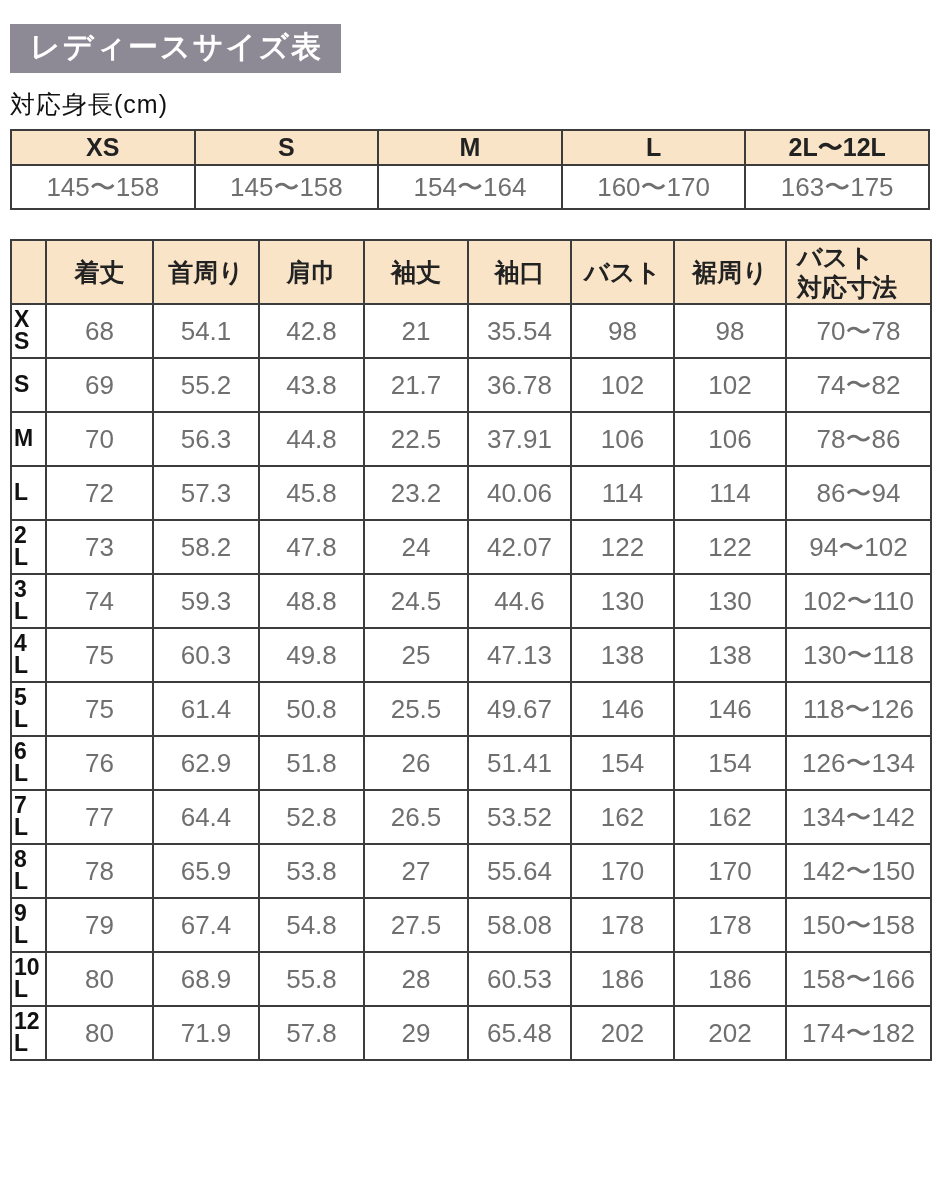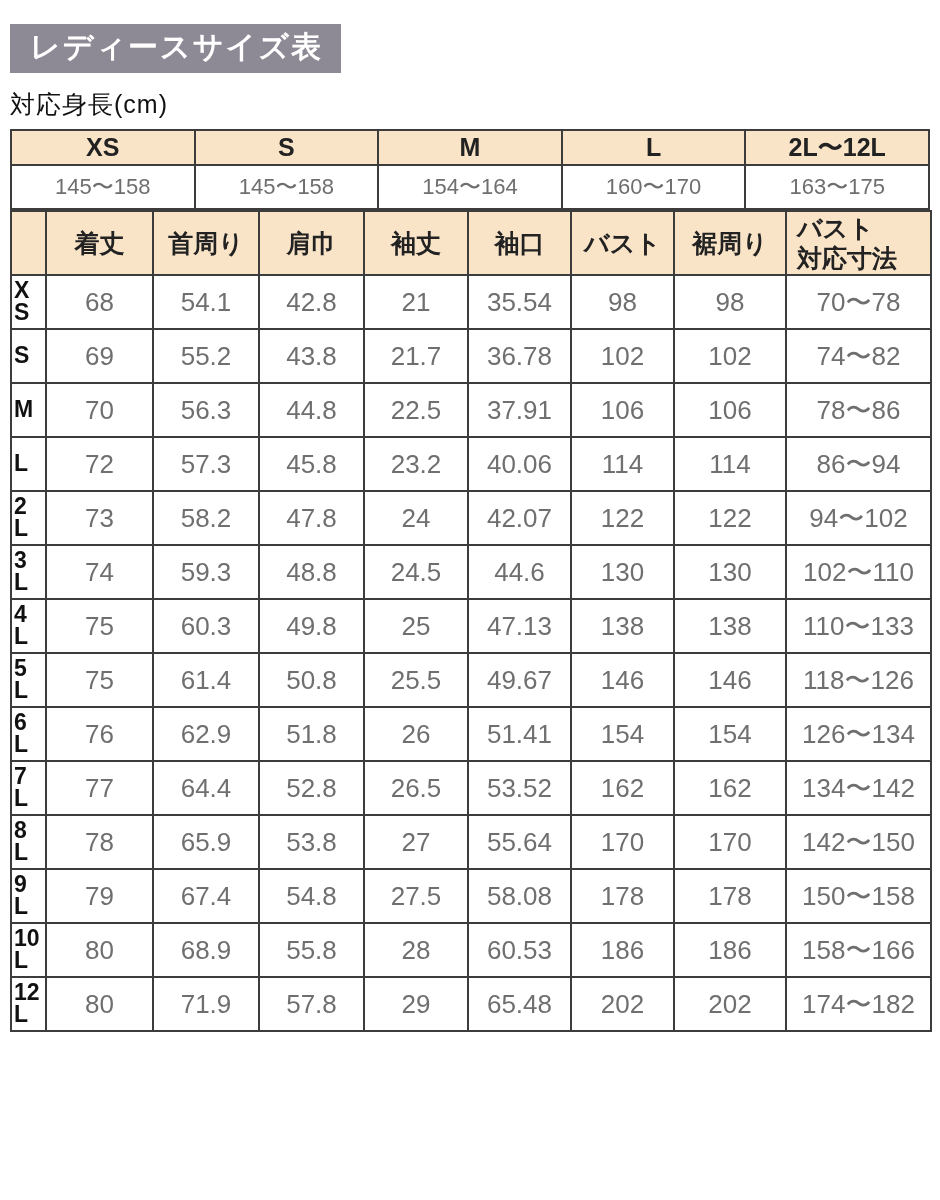--- a/index.html
+++ b/index.html
@@ -43,26 +43,26 @@
   
   .height-table th {
     background: var(--header-bg, #f9e4c8);
     height: 31px;
     font-size: 25px;
     font-weight: bold;
     color: #222222;
   }
   .height-table td {
     height: 44px;
-    font-size: 22px;
+    font-size: 26px;
     font-weight: normal;
     color: var(--data-text, #6f6f6f);
   }
   
-  .size-table { }
+  .size-table { margin-top: 29px; }
   .size-table thead th {
     background: var(--header-bg, #f9e4c8);
     height: 64px;
     font-size: 25px;
     font-weight: bold;
     color: #222222;
   }
   .size-table thead th.last {
     text-align: left;
     padding-left: 10px;
@@ -208,21 +208,21 @@
       </tr>
       <tr>
         <th>4<br>L</th>
         <td>75</td>
         <td>60.3</td>
         <td>49.8</td>
         <td>25</td>
         <td>47.13</td>
         <td>138</td>
         <td>138</td>
-        <td>110〜133</td>
+        <td>130〜118</td>
       </tr>
       <tr>
         <th>5<br>L</th>
         <td>75</td>
         <td>61.4</td>
         <td>50.8</td>
         <td>25.5</td>
         <td>49.67</td>
         <td>146</td>
         <td>146</td>

